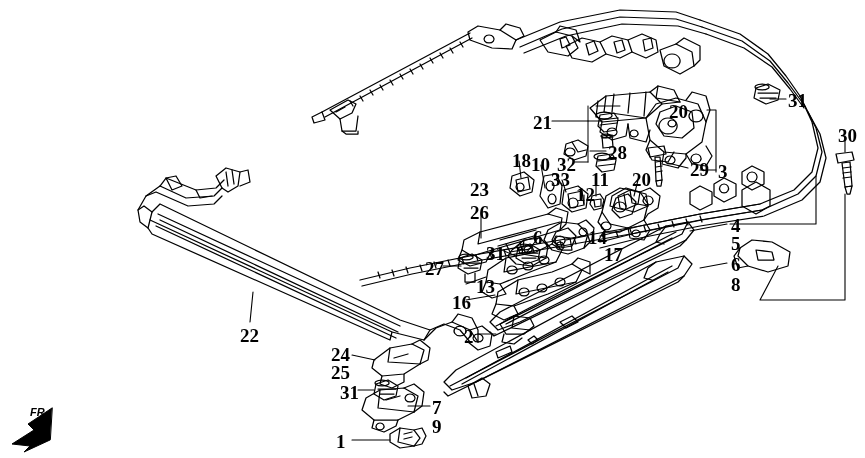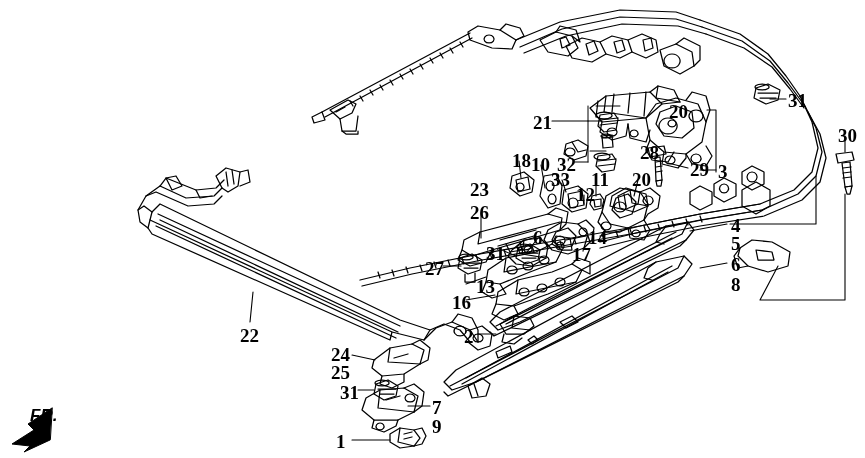--- a/index.html
+++ b/index.html
@@ -4,21 +4,21 @@
 <style>
   html,body{margin:0;padding:0;background:#ffffff;}
   body{width:865px;height:458px;overflow:hidden;
        font-family:"Liberation Serif",serif;}
   #diagram-root{position:relative;width:865px;height:458px;background:#fff;}
   #art{position:absolute;left:0;top:0;width:865px;height:458px;}
   .callout{position:absolute;font-family:"Liberation Serif",serif;
            font-size:19px;font-weight:700;color:#000;line-height:1;
            white-space:nowrap;user-select:none;}
   .fr-label{position:absolute;font-family:"Liberation Sans",sans-serif;
-            font-size:17px;font-weight:700;font-style:italic;color:#000;text-align:right;}
+            font-size:11px;font-weight:700;font-style:italic;color:#000;text-align:right;}
 </style>
 </head>
 <body>
 
 <div id="diagram-root">
 
   <svg id="art" viewBox="0 0 865 458" xmlns="http://www.w3.org/2000/svg">
     <g fill="none" stroke="#000" stroke-width="1.25" stroke-linecap="round" stroke-linejoin="round">
 
       <g>
@@ -425,32 +425,32 @@
   <div class="callout" style="left:432px;top:398px;">7</div>
   <div class="callout" style="left:731px;top:275px;">8</div>
   <div class="callout" style="left:432px;top:417px;">9</div>
   <div class="callout" style="left:531px;top:155px;">10</div>
   <div class="callout" style="left:591px;top:170px;">11</div>
   <div class="callout" style="left:576px;top:185px;">12</div>
   <div class="callout" style="left:452px;top:277px;margin-left:24px;">13</div>
   <div class="callout" style="left:588px;top:228px;">14</div>
   <div class="callout" style="left:533px;top:228px;">6</div>
   <div class="callout" style="left:452px;top:293px;">16</div>
-  <div class="callout" style="left:572px;top:245px;text-align:center;">17</div>
+  <div class="callout" style="left:604px;top:245px;text-align:center;">17</div>
   <div class="callout" style="left:484px;top:151px;margin-left:28px;">18</div>
   <div class="callout" style="left:632px;top:170px;">20</div>
   <div class="callout" style="left:669px;top:102px;">20</div>
   <div class="callout" style="left:533px;top:113px;">21</div>
   <div class="callout" style="left:240px;top:326px;">22</div>
   <div class="callout" style="left:470px;top:180px;">23</div>
   <div class="callout" style="left:331px;top:345px;">24</div>
   <div class="callout" style="left:331px;top:363px;">25</div>
   <div class="callout" style="left:470px;top:203px;">26</div>
   <div class="callout" style="left:425px;top:259px;">27</div>
-  <div class="callout" style="left:640px;top:143px;">28</div>
+  <div class="callout" style="left:608px;top:143px;">28</div>
   <div class="callout" style="left:690px;top:160px;">29</div>
   <div class="callout" style="left:838px;top:126px;">30</div>
   <div class="callout" style="left:788px;top:91px;">31</div>
   <div class="callout" style="left:486px;top:244px;">31</div>
   <div class="callout" style="left:340px;top:383px;">31</div>
   <div class="callout" style="left:557px;top:155px;">32</div>
   <div class="callout" style="left:551px;top:170px;">33</div>
 
   <div class="fr-label" style="left:30px;top:406px;">FR.</div>
 

